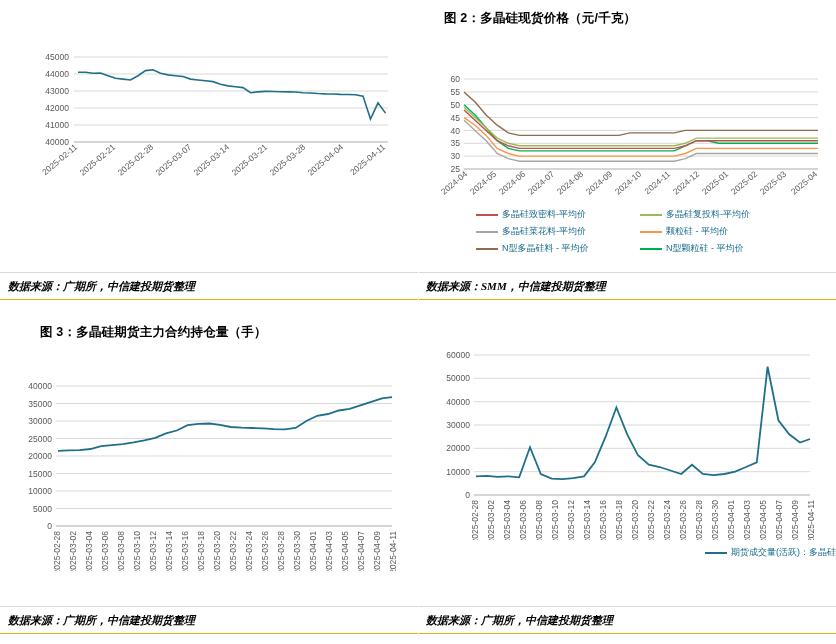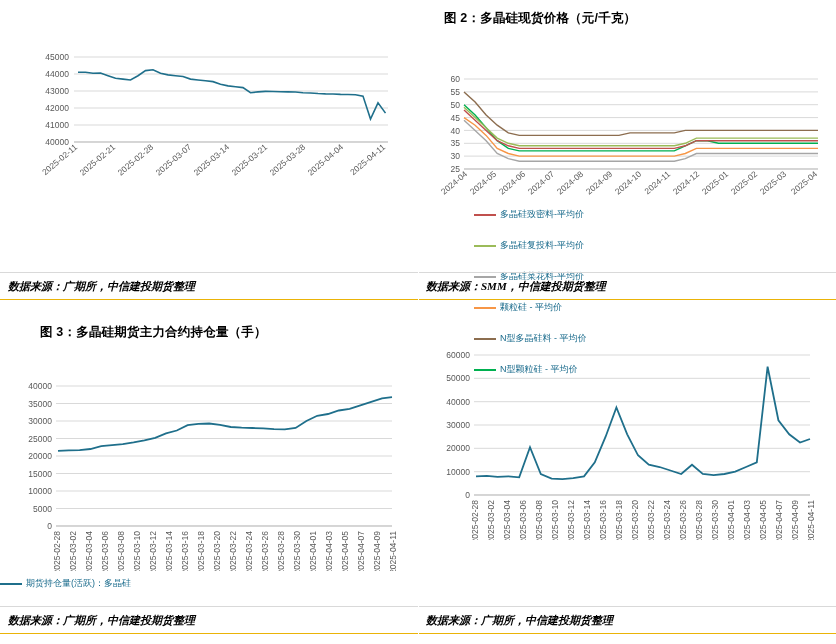--- a/index.html
+++ b/index.html
@@ -25,21 +25,21 @@
     border-top:1px solid #d9d9d9;border-bottom:1px solid #eab308;
     display:flex;align-items:center;
   }
   .srctext{
     font-family:"Liberation Serif","DejaVu Serif",serif;
     font-style:italic;font-weight:bold;font-size:11px;color:#000;
     padding-left:8px;
   }
   .legend{
     display:flex;flex-wrap:wrap;justify-content:flex-end;
-    gap:18px 14px;font-size:9px;color:#1a6b8c;flex-direction:column;
+    gap:4px 14px;font-size:9px;color:#1a6b8c;
   }
   .lg-item{display:flex;align-items:center;gap:4px;white-space:nowrap;}
   .lg-line{display:inline-block;width:22px;height:2px;}
   .lg-lab{color:#1a6b8c;font-size:9px;}
   .legend2 .lg-lab{color:#1a6b8c;}
   svg{display:block;}
   text{font-family:"Liberation Sans","DejaVu Sans",sans-serif;}
   .tick{font-size:8.5px;fill:#595959;}
   .tickv{font-size:8.5px;fill:#595959;}
   .divider-v{position:absolute;left:418px;top:0;width:1px;height:644px;background:#ffffff;}
@@ -227,26 +227,20 @@
           <text transform="translate(284,190) rotate(-90)" text-anchor="end">2025-03-28</text>
           <text transform="translate(300,190) rotate(-90)" text-anchor="end">2025-03-30</text>
           <text transform="translate(316,190) rotate(-90)" text-anchor="end">2025-04-01</text>
           <text transform="translate(332,190) rotate(-90)" text-anchor="end">2025-04-03</text>
           <text transform="translate(348,190) rotate(-90)" text-anchor="end">2025-04-05</text>
           <text transform="translate(364,190) rotate(-90)" text-anchor="end">2025-04-07</text>
           <text transform="translate(380,190) rotate(-90)" text-anchor="end">2025-04-09</text>
           <text transform="translate(396,190) rotate(-90)" text-anchor="end">2025-04-11</text>
         </g>
       </svg>
-      <div class="legend" style="margin-top:6px;">
-        <span class="lg-item">
-          <span class="lg-line" style="background:#1f6f8b;"></span>
-          <span class="lg-lab">期货持仓量(活跃)：多晶硅</span>
-        </span>
-      </div>
     </div>
     <div class="srcbar" style="top:296px;">
       <span class="srctext">数据来源：广期所，中信建投期货整理</span>
     </div>
   </div>
 
   <div class="quad q4">
     <div class="plotwrap">
       <svg width="418" height="230" viewBox="0 0 418 230">
 
@@ -288,20 +282,26 @@
           <text transform="translate(284,190) rotate(-90)" text-anchor="end">2025-03-28</text>
           <text transform="translate(300,190) rotate(-90)" text-anchor="end">2025-03-30</text>
           <text transform="translate(316,190) rotate(-90)" text-anchor="end">2025-04-01</text>
           <text transform="translate(332,190) rotate(-90)" text-anchor="end">2025-04-03</text>
           <text transform="translate(348,190) rotate(-90)" text-anchor="end">2025-04-05</text>
           <text transform="translate(364,190) rotate(-90)" text-anchor="end">2025-04-07</text>
           <text transform="translate(380,190) rotate(-90)" text-anchor="end">2025-04-09</text>
           <text transform="translate(396,190) rotate(-90)" text-anchor="end">2025-04-11</text>
         </g>
       </svg>
+      <div class="legend" style="margin-top:6px;">
+        <span class="lg-item">
+          <span class="lg-line" style="background:#1f6f8b;"></span>
+          <span class="lg-lab">期货成交量(活跃)：多晶硅</span>
+        </span>
+      </div>
     </div>
     <div class="srcbar" style="top:296px;">
       <span class="srctext">数据来源：广期所，中信建投期货整理</span>
     </div>
   </div>
 
   <div class="divider-v"></div>
 </div>
 
 </body></html>

